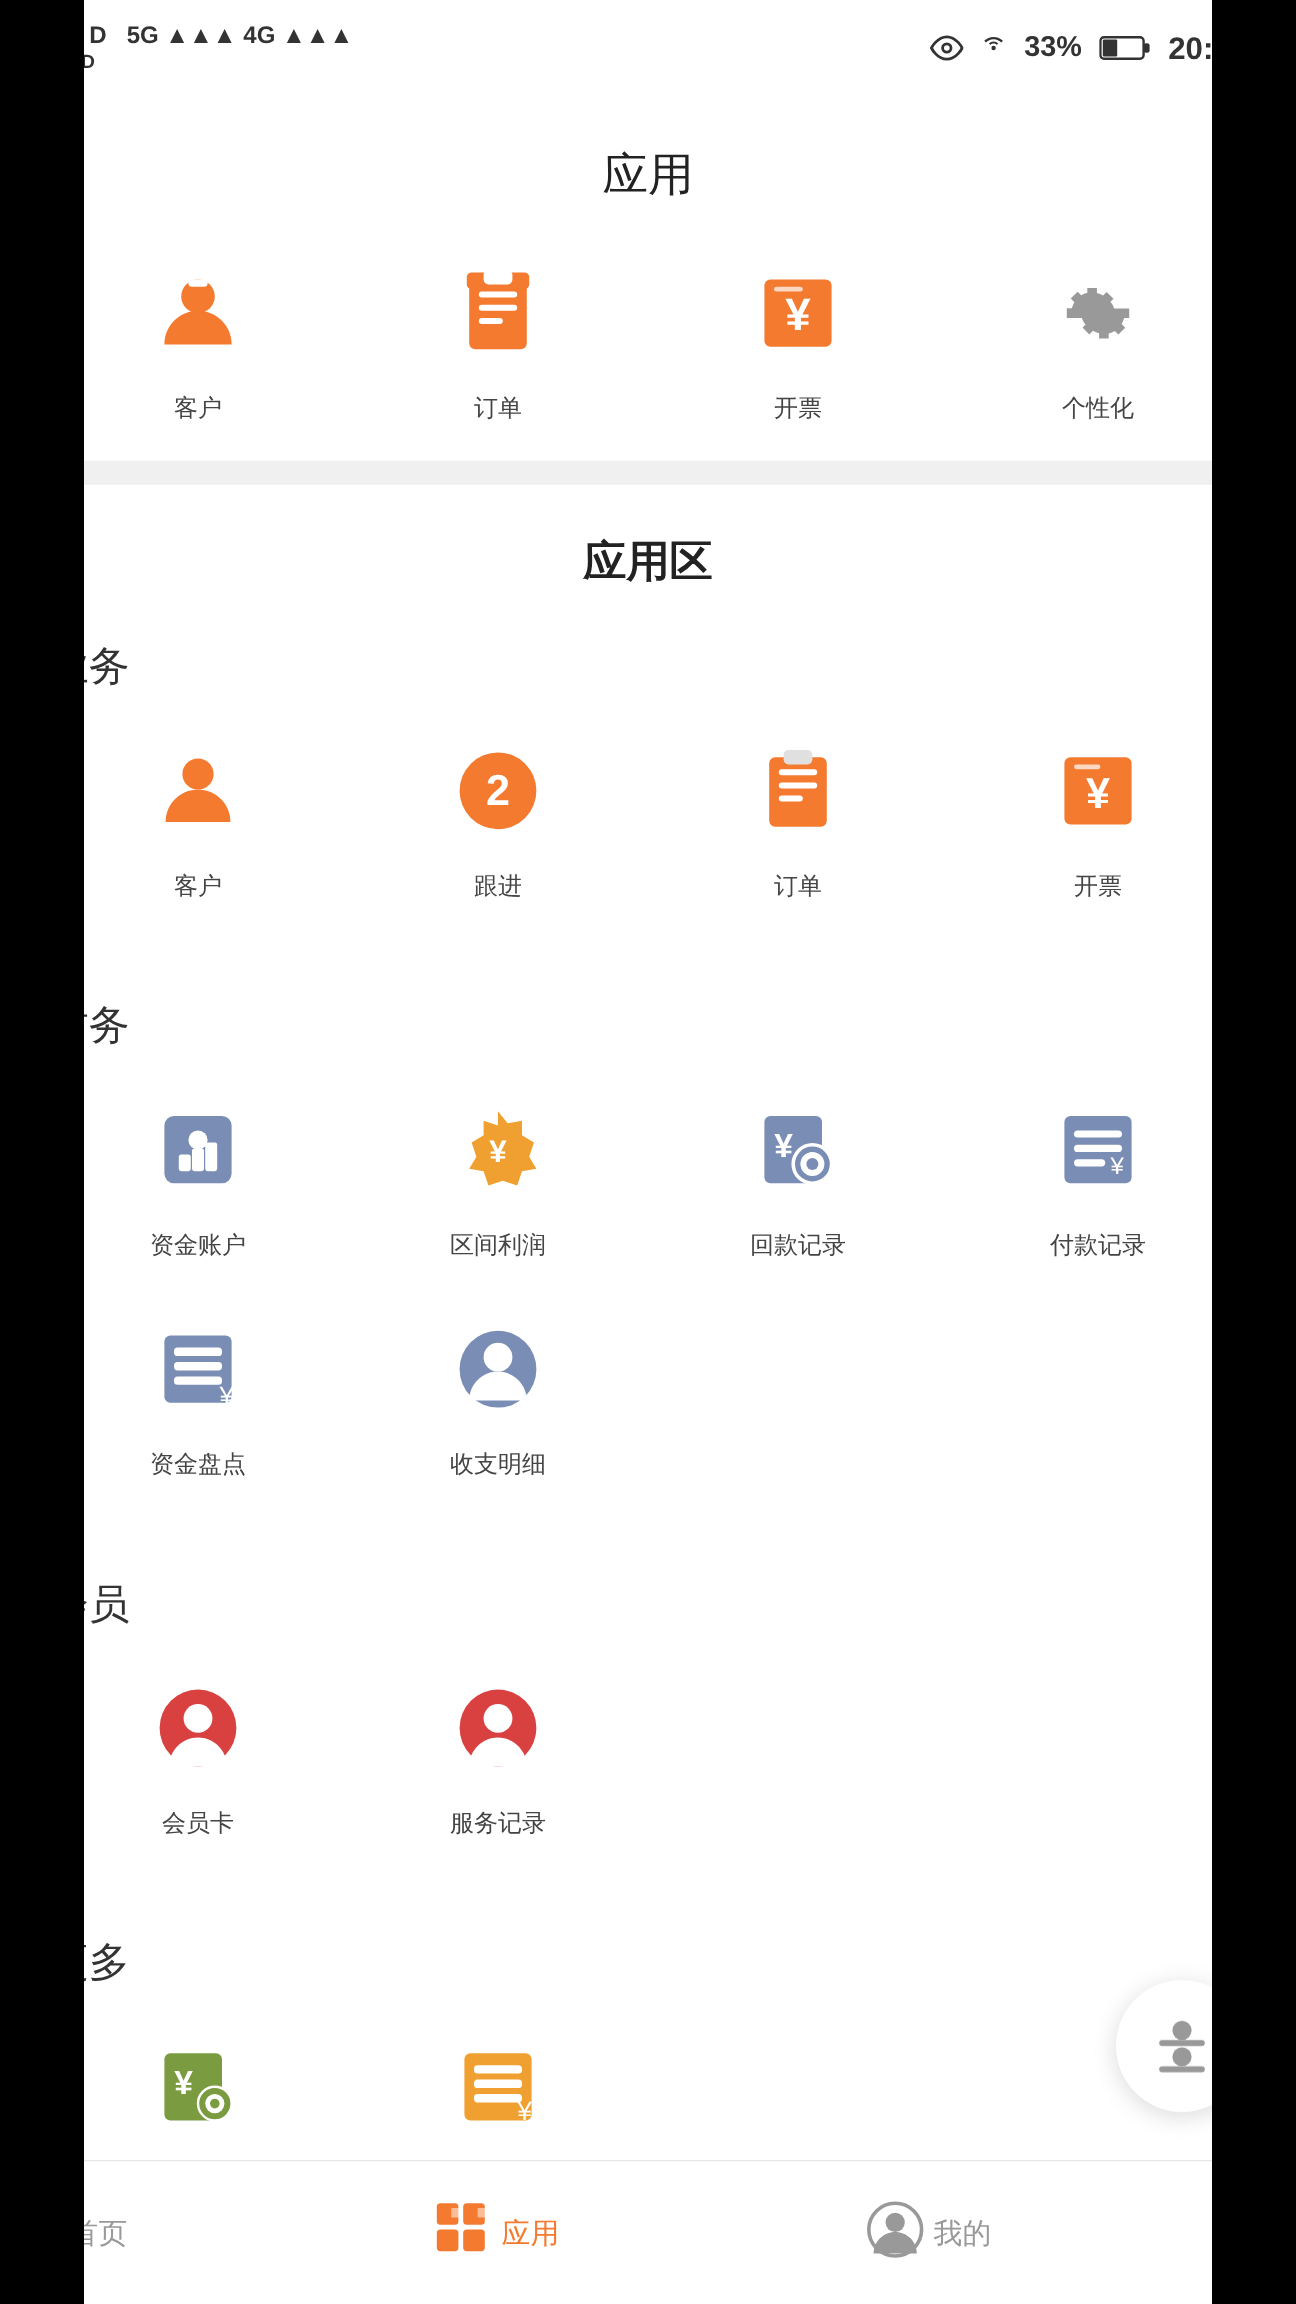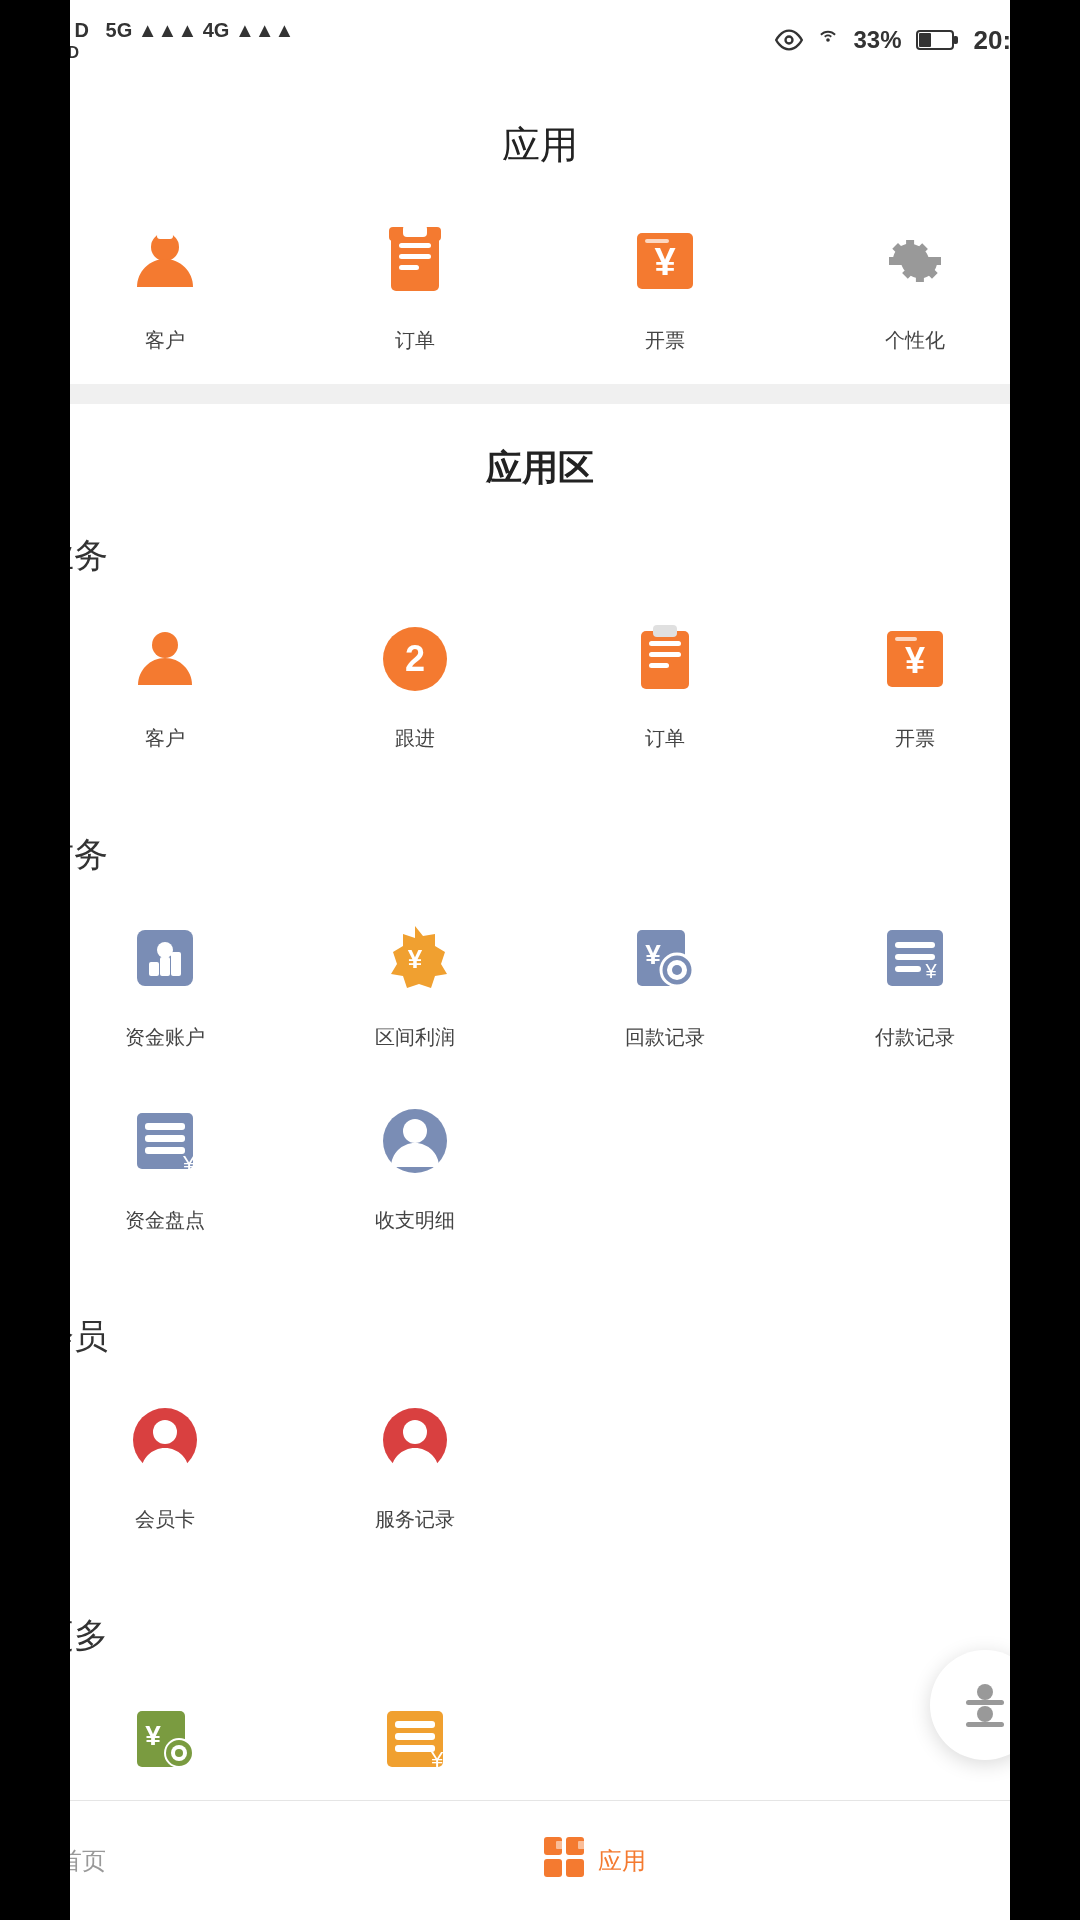--- a/index.html
+++ b/index.html
@@ -495,14 +495,24 @@
         <rect x="4" y="26" width="18" height="18" rx="3" fill="#f47a30"></rect>
         <rect x="26" y="26" width="18" height="18" rx="3" fill="#f47a30"></rect>
         <rect x="16" y="8" width="8" height="8" rx="1" fill="#fff" opacity="0.5"></rect>
         <rect x="38" y="8" width="8" height="8" rx="1" fill="#fff" opacity="0.5"></rect>
       </svg>
     </div>
     <span class="nav-label active">应用</span>
   </div>
 
 
+  <div class="nav-item">
+    <div class="nav-icon-wrap">
+      <svg width="52" height="52" viewBox="0 0 52 52" fill="none">
+        <circle cx="26" cy="26" r="22" stroke="#999" stroke-width="3" fill="none"></circle>
+        <circle cx="26" cy="20" r="8" fill="#999"></circle>
+        <path d="M8 46c0-9.941 8.059-18 18-18s18 8.059 18 18" fill="#999"></path>
+      </svg>
+    </div>
+    <span class="nav-label">我的</span>
+  </div>
 
 </div>
 
 </body></html>

